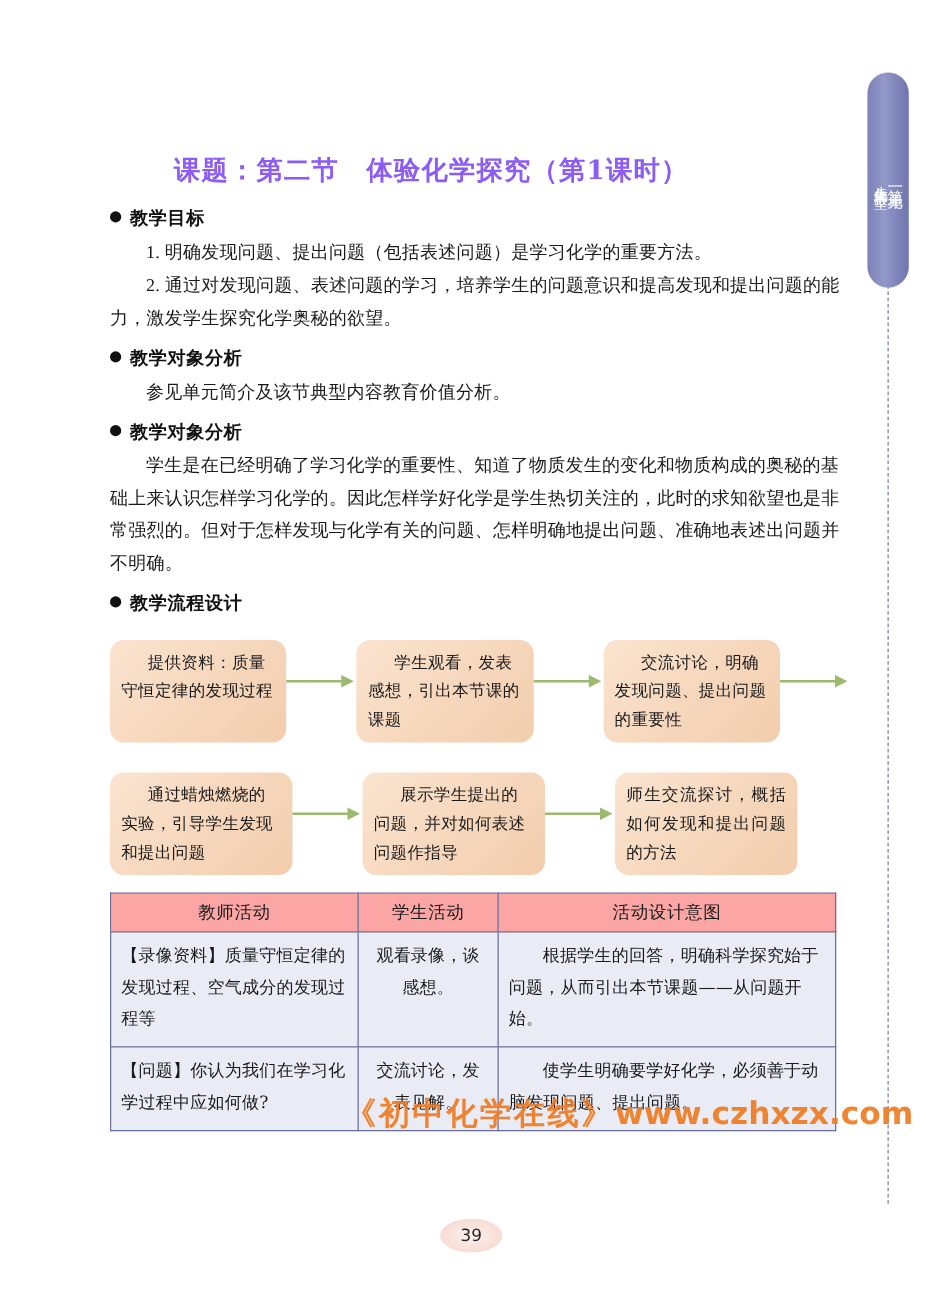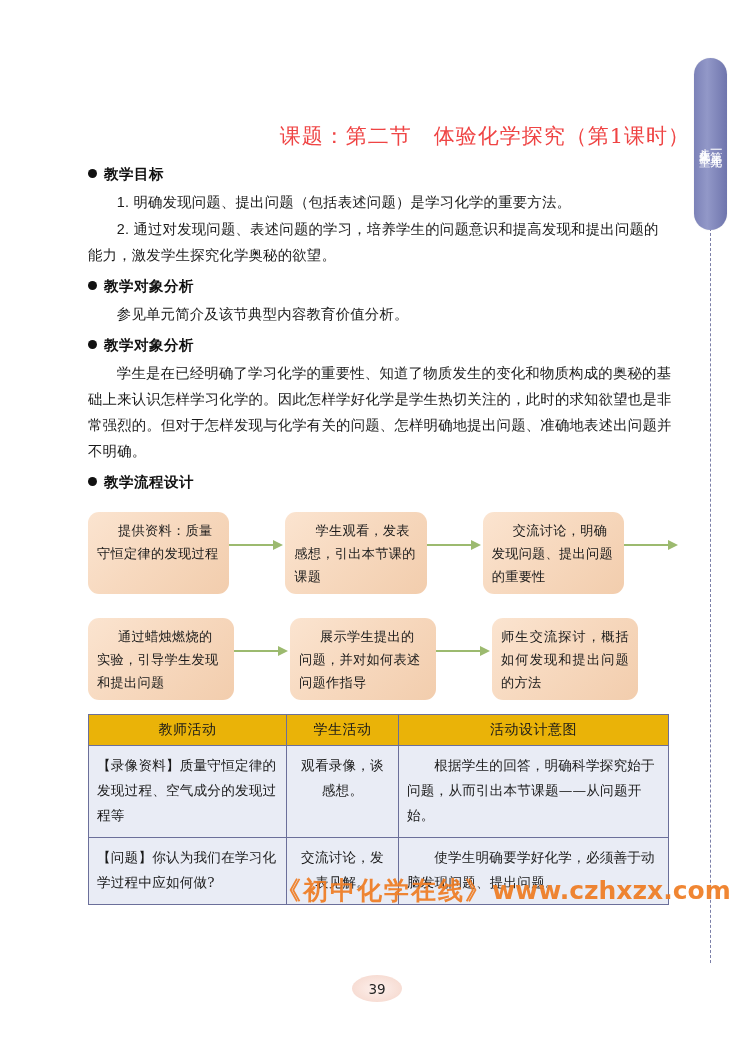--- a/index.html
+++ b/index.html
@@ -59,26 +59,26 @@
     white-space: nowrap;
   }
   .unit-tab-text .seg2 { font-size: 11px; }
 
   
   .doc-title {
     position: absolute;
     left: 0;
     top: 122px;
     width: 690px;
-    text-align: right;
-    font-family: "DejaVu Serif", serif;
-    font-weight: normal;
+    text-align: center;
+    font-family: "DejaVu Serif", serif;
+    font-weight: bold;
     font-size: 21px;
     letter-spacing: 1px;
-    color: #ef4444;
+    color: #8b5cf6;
   }
 
   
   .content {
     position: absolute;
     left: 88px;
     top: 165px;
     width: 584px;
   }
 
@@ -93,21 +93,21 @@
   .sec-head .dot {
     display: inline-block;
     width: 9px;
     height: 9px;
     border-radius: 50%;
     background: #111;
     margin-right: 7px;
     vertical-align: 1px;
   }
   .para {
-    font-family: Liberation Sans, sans-serif;
+    font-family: Liberation Serif, serif;
     font-size: 14.4px;
     line-height: 26px;
     color: #1a1a1a;
     margin: 0 0 1px 0;
     text-indent: 2em;
     letter-spacing: .2px;
   }
   .blk-tight { margin-bottom: 9px; }
 
   
@@ -171,21 +171,21 @@
     margin-top: 6px;
     table-layout: fixed;
   }
   .proc-table th, .proc-table td {
     border: 1px solid #6b6f9a;
     vertical-align: top;
     font-family: "DejaVu Serif", serif;
     color: #1a1a1a;
   }
   .proc-table th {
-    background: #eab308;
+    background: #fca5a5;
     font-weight: normal;
     font-size: 14px;
     text-align: center;
     padding: 6px 0;
     letter-spacing: .5px;
   }
   .proc-table td {
     background: #e9ecf5;
     font-size: 13.6px;
     line-height: 25px;

